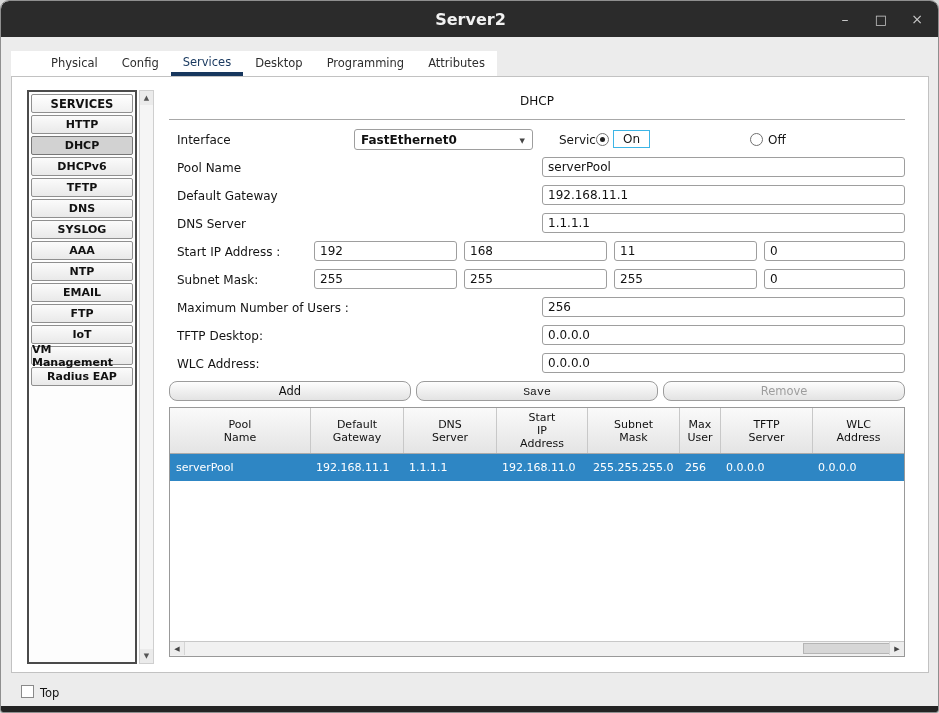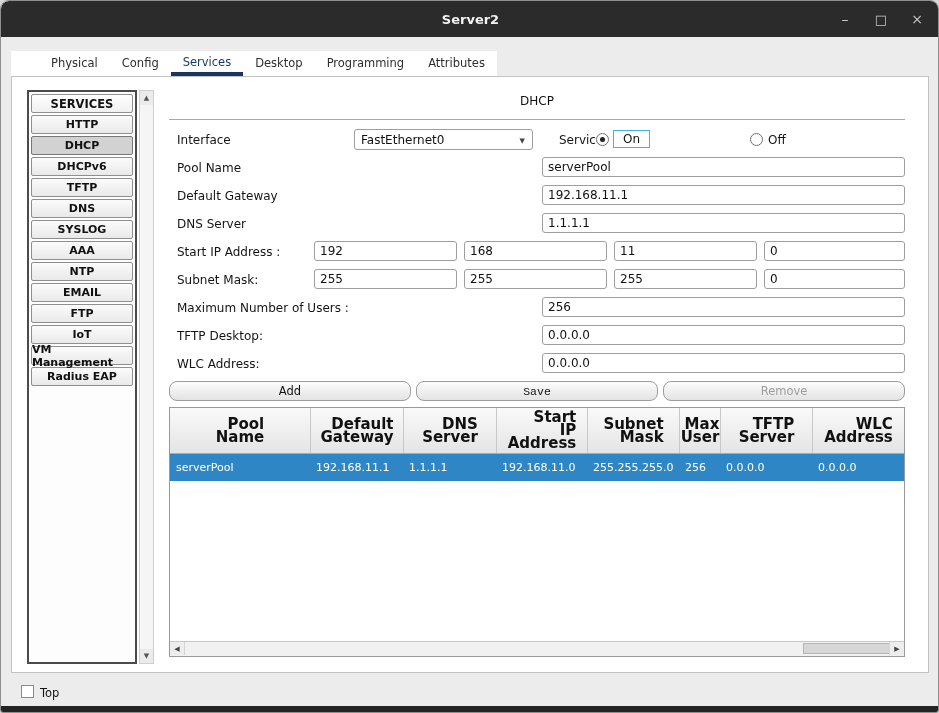--- a/index.html
+++ b/index.html
@@ -1,20 +1,20 @@
 <!DOCTYPE html>
 <html><head>
 <meta charset="utf-8">
 <style>
   html,body{margin:0;padding:0;background:#d8d8d8;font-family:"DejaVu Sans","Liberation Sans",sans-serif;}
   .window{position:relative;width:939px;height:713px;background:#ececec;overflow:hidden;
           border:1px solid #8f8f8f;box-sizing:border-box;border-radius:9px 9px 3px 3px;}
   .titlebar{position:absolute;left:0;top:0;width:939px;height:36px;background:#2b2b2b;
             border-radius:8px 8px 0 0;display:flex;align-items:center;justify-content:center;}
-  .titlebar .title{color:#f2f2f2;font-size:13px;font-weight:bold;}
+  .titlebar .title{color:#f2f2f2;font-size:16px;font-weight:bold;}
   .win-controls{position:absolute;right:12px;top:0;height:36px;display:flex;align-items:center;gap:14px;}
   .wc{width:22px;height:22px;display:flex;align-items:center;justify-content:center;
       color:#c8c8c8;font-size:14px;cursor:default;}
   .wc.max{font-size:13px;}
   .bottom-strip{position:absolute;left:0;bottom:0;width:939px;height:6px;background:#232323;}
 
   
   .tabbar{position:absolute;left:10px;top:50px;height:25px;display:inline-flex;background:#ffffff;padding-left:28px;}
   .tab{padding:0 12px;line-height:25px;font-size:11.5px;color:#2e2e2e;box-sizing:border-box;}
   .tab.active{color:#17375e;border-bottom:4px solid #17375e;line-height:22px;}
@@ -40,38 +40,38 @@
 
   
   .lbl{position:absolute;font-size:12px;color:#141414;white-space:nowrap;}
   .inp{position:absolute;height:20px;border:1px solid #9e9e9e;border-radius:3px;box-sizing:border-box;
        font-family:"DejaVu Sans","Liberation Sans",sans-serif;font-size:12px;color:#111;
        padding:0 5px;background:#fff;}
   .title-line{position:absolute;left:157px;top:42px;width:736px;border-top:1px solid #a8a8a8;}
   .dhcp-title{position:absolute;left:157px;top:17px;width:736px;text-align:center;font-size:12px;color:#111;}
   .combo{position:absolute;left:342px;top:52px;width:179px;height:21px;border:1px solid #9e9e9e;
          border-radius:3px;box-sizing:border-box;background:#fff;font-size:12px;color:#111;
-         display:flex;align-items:center;padding:0 6px;}
+         display:flex;align-items:center;padding:0 6px;font-weight:bold;}
   .combo .arrow{position:absolute;right:7px;top:7px;font-size:7px;color:#444;}
   .radio{position:absolute;width:13px;height:13px;border:1px solid #707070;border-radius:50%;
          background:#fff;box-sizing:border-box;}
   .radio.checked::after{content:"";position:absolute;left:3px;top:3px;width:5px;height:5px;
          border-radius:50%;background:#222;}
   .on-label{position:absolute;border:1px solid #3db5e6;padding:1px 9px;font-size:12px;color:#141414;}
   .btn{position:absolute;height:20px;background:linear-gradient(#fdfdfd,#e3e3e3);
        border:1px solid #9c9c9c;border-radius:8px;box-sizing:border-box;font-size:11.5px;color:#111;
        display:flex;align-items:center;justify-content:center;}
   .btn.disabled{color:#9d9d9d;}
 
   
   .tbl{position:absolute;left:157px;top:330px;width:736px;height:250px;border:1px solid #999;
        box-sizing:border-box;background:#fff;display:flex;flex-direction:column;}
   .thead{display:flex;height:45px;background:linear-gradient(#fafafa,#e4e4e4);border-bottom:1px solid #aaa;}
-  .th{box-sizing:border-box;display:flex;align-items:center;justify-content:center;text-align:right;
-      font-size:15px;font-weight:bold;color:#111;white-space:pre-line;line-height:13px;
+  .th{box-sizing:border-box;display:flex;align-items:center;justify-content:center;text-align:center;
+      font-size:11px;font-weight:normal;color:#111;white-space:pre-line;line-height:13px;
       border-left:1px solid #c8c8c8;}
   .th:first-child{border-left:none;}
   .trow{display:flex;height:27px;background:#2e86c4;color:#fff;}
   .td{box-sizing:border-box;display:flex;align-items:center;font-size:11px;padding-left:6px;
       overflow:hidden;white-space:nowrap;}
   .tfill{flex:1;background:#fff;}
   .hscroll{position:relative;height:14px;background:#f1f1f1;border-top:1px solid #c8c8c8;}
   .hs-arrow{position:absolute;top:0;width:14px;height:13px;display:flex;align-items:center;
             justify-content:center;font-size:7px;color:#444;background:#ededed;}
   .hs-arrow.left{left:0;border-right:1px solid #d5d5d5;}

